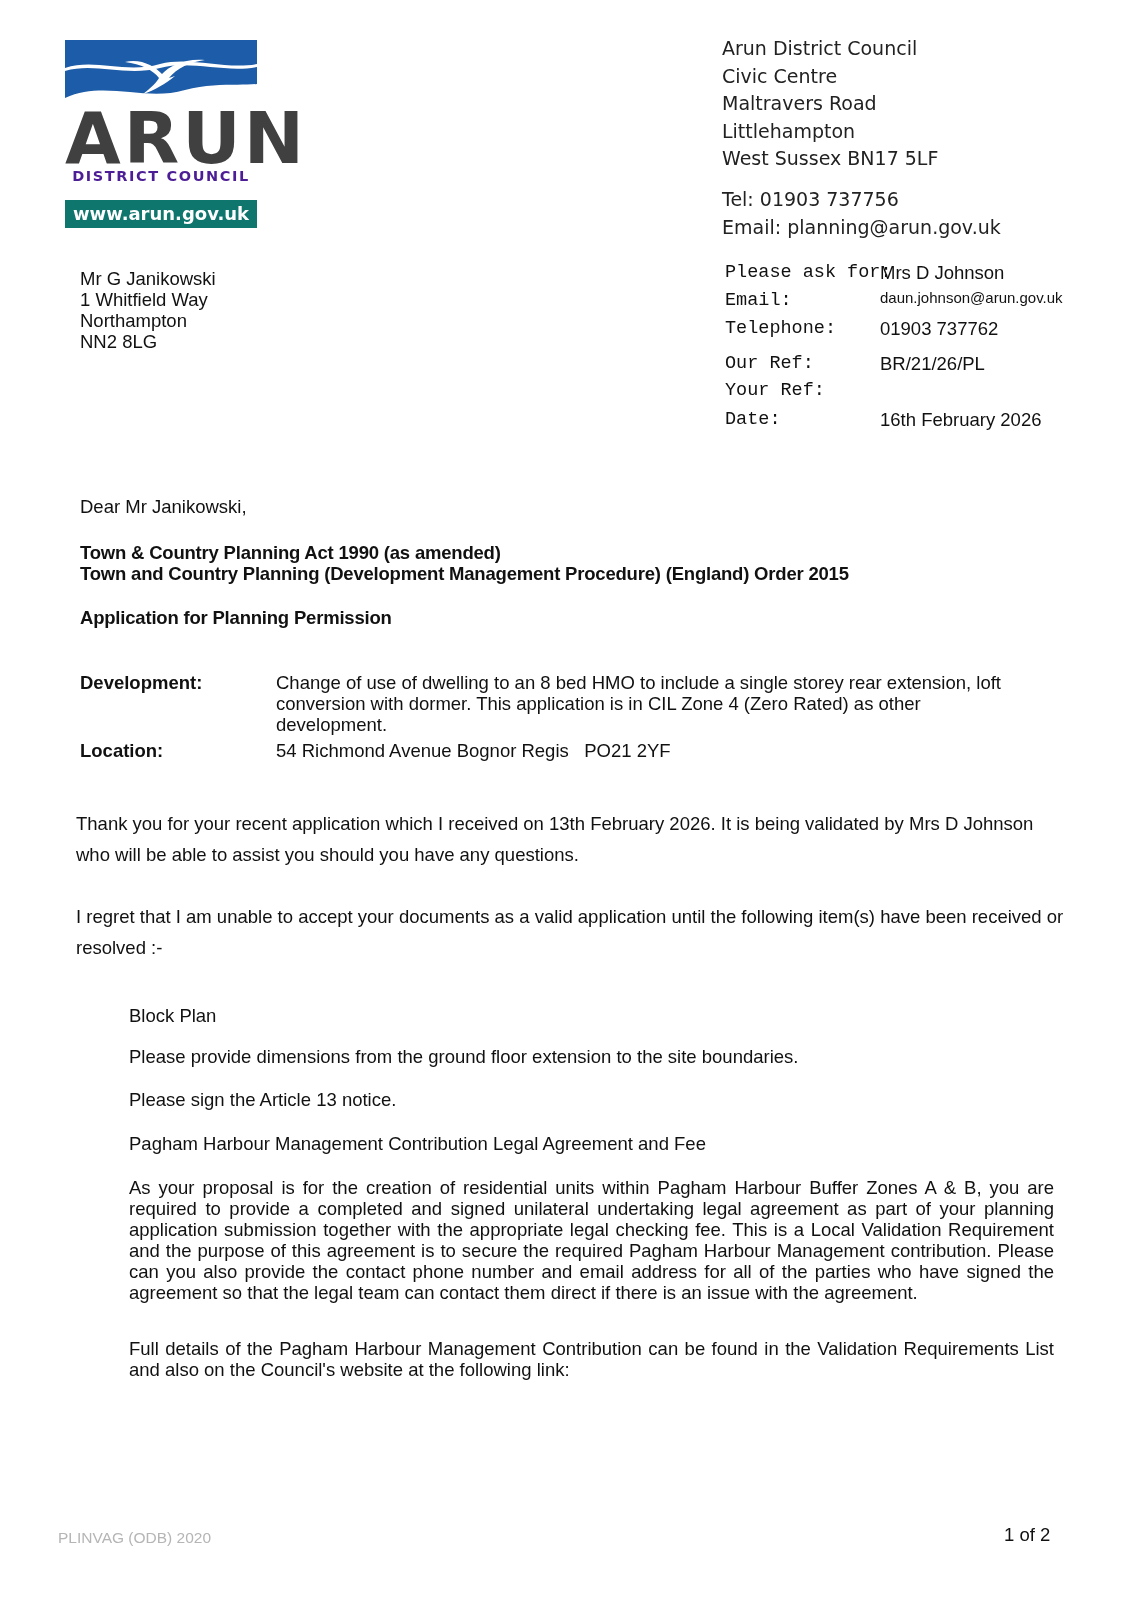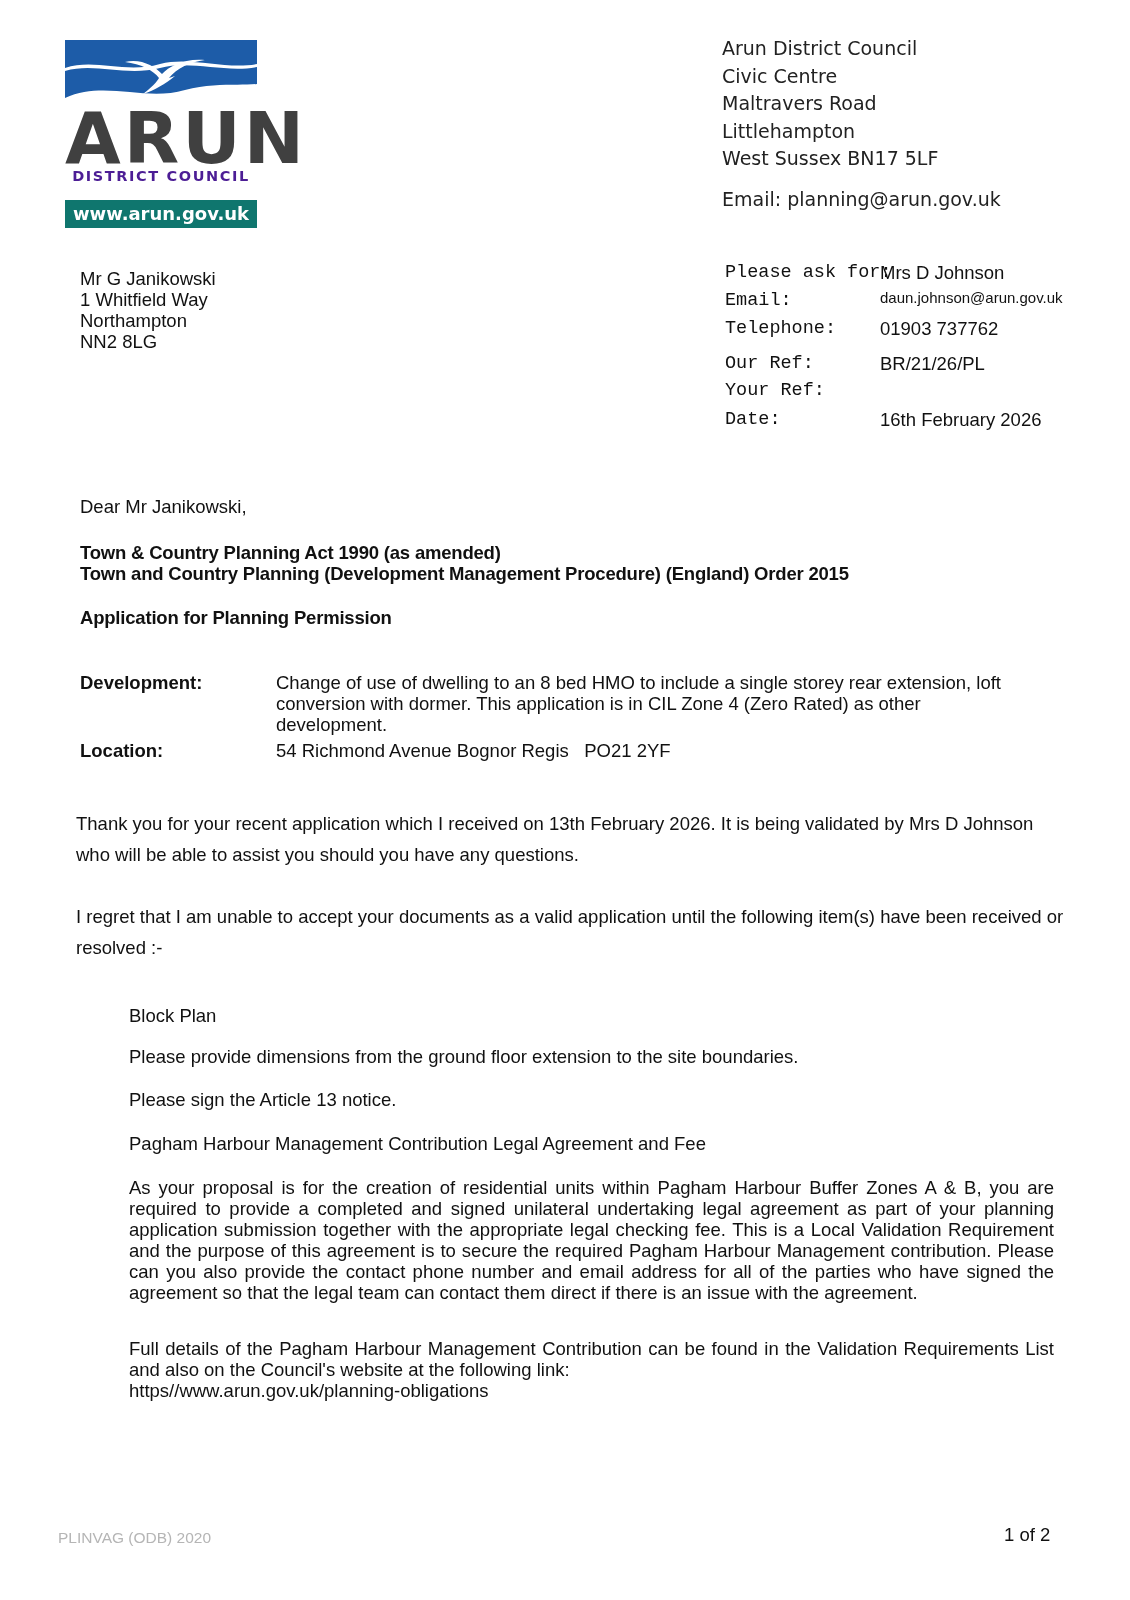--- a/index.html
+++ b/index.html
@@ -73,20 +73,21 @@
 
 <div id="council" class="abs hdr">
   <div>Arun District Council</div>
   <div>Civic Centre</div>
   <div>Maltravers Road</div>
   <div>Littlehampton</div>
   <div>West Sussex BN17 5LF</div>
 </div>
 
 <div id="council-contact" class="abs hdr">
+  <div>Tel: 01903 737756</div>
   <div>Email: planning@arun.gov.uk</div>
 </div>
 
 <div id="contact" class="abs sans">
   <div class="row" style="top:0;">
     <span class="lbl">Please ask for:</span>
     <span class="val">Mrs D Johnson</span>
   </div>
   <div class="row" style="top:28px;">
     <span class="lbl">Email:</span>
@@ -131,18 +132,17 @@
 <div id="para2" class="abs sans">I regret that I am unable to accept your documents as a valid application until the following item(s) have been received or resolved :-</div>
 
 <div id="items" class="abs sans">
   <div id="item-block" class="item">Block Plan</div>
   <div id="item-dims" class="item">Please provide dimensions from the ground floor extension to the site boundaries.</div>
   <div id="item-art13" class="item">Please sign the Article 13 notice.</div>
   <div id="item-pagham" class="item">Pagham Harbour Management Contribution Legal Agreement and Fee</div>
   <div id="item-para" class="item">As your proposal is for the creation of residential units within Pagham Harbour Buffer Zones A &amp; B, you are required to provide a completed and signed unilateral undertaking legal agreement as part of your planning application submission together with the appropriate legal checking fee. This is a Local Validation Requirement and the purpose of this agreement is to secure the required Pagham Harbour Management contribution. Please can you also provide the contact phone number and email address for all of the parties who have signed the agreement so that the legal team can contact them direct if there is an issue with the agreement.</div>
   <div id="item-details" class="item">
     <span>Full details of the Pagham Harbour Management Contribution can be found in the  Validation Requirements List and also on the Council's website at the following link:</span><br>
-    <span>https//www.arun.gov.uk/planning-obligations</span>
   </div>
 </div>
 
 <div id="footer-code" class="abs sans">PLINVAG (ODB) 2020</div>
 <div id="page-num" class="abs sans">1 of 2</div>
 
 </body></html>

